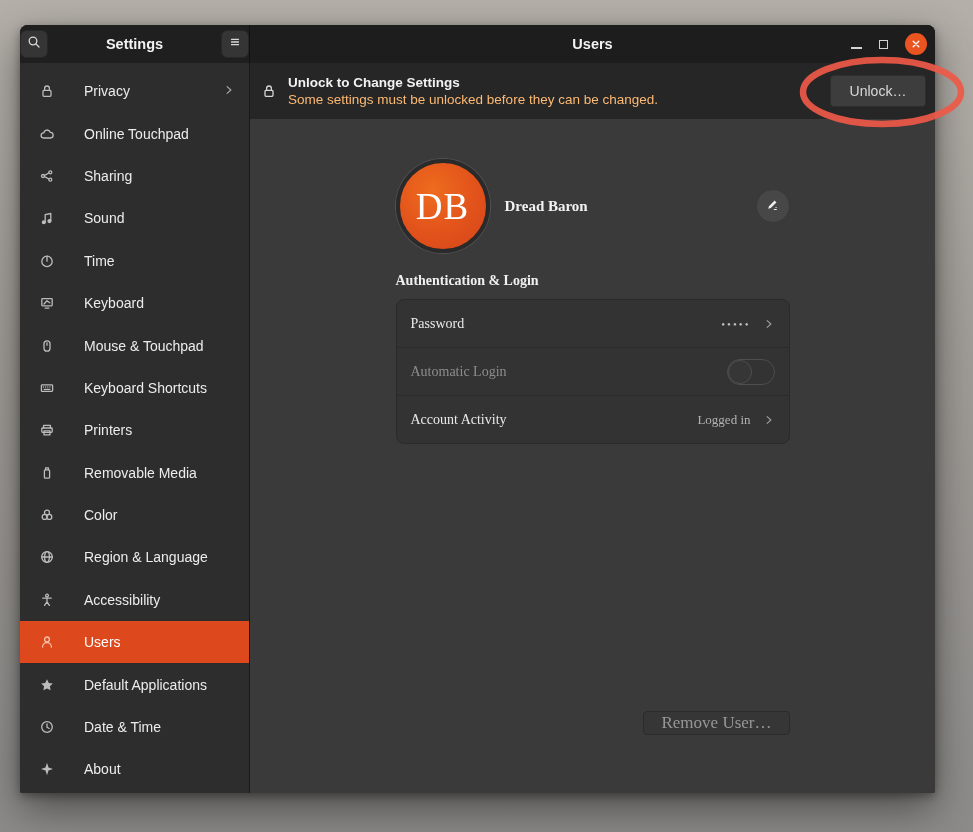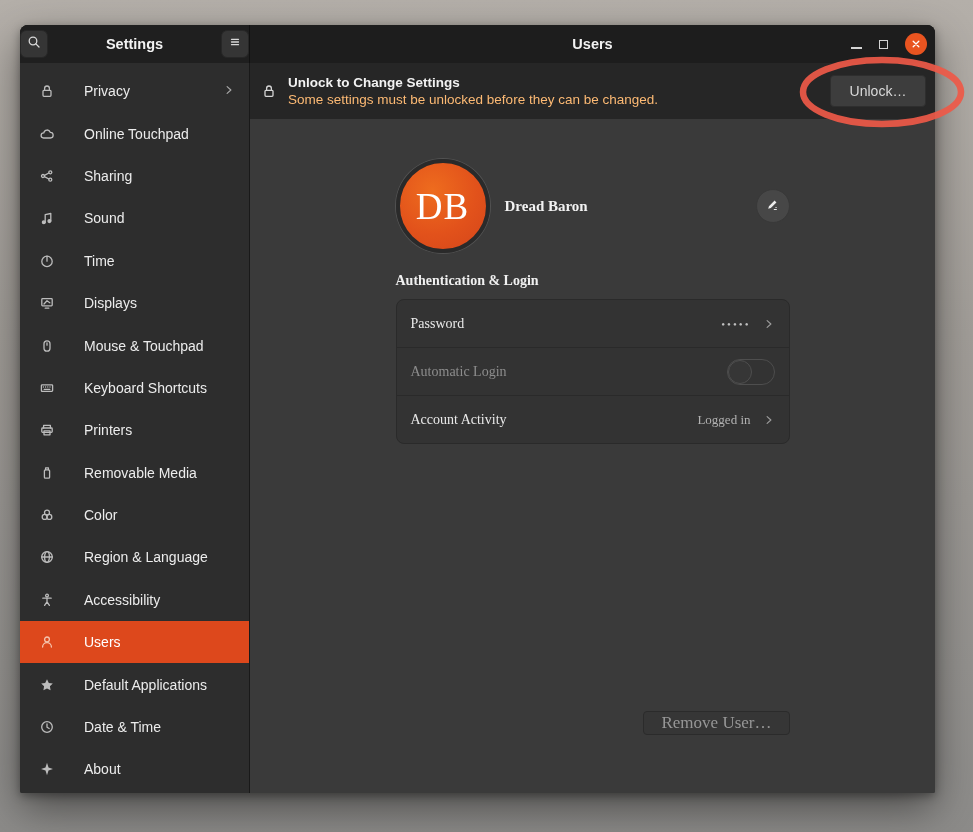--- a/index.html
+++ b/index.html
@@ -204,21 +204,21 @@
           </span>
           <span>Time</span>
         </div>
         <div class="side-item">
           <span class="icon">
             <svg viewBox="0 0 16 16" fill="none" stroke="currentColor" stroke-width="1.3" stroke-linecap="round" stroke-linejoin="round">
               <rect x="2.8" y="3.6" width="10.4" height="7.2" rx="0.8"></rect>
               <path d="M6.2 13.2h3.6M5 9l3-3.2 2.8 2"></path>
             </svg>
           </span>
-          <span>Displays</span>
+          <span>Keyboard</span>
         </div>
         <div class="side-item">
           <span class="icon">
             <svg viewBox="0 0 16 16" fill="none" stroke="currentColor" stroke-width="1.3" stroke-linecap="round" stroke-linejoin="round">
               <rect x="5" y="2.8" width="6" height="10.4" rx="3"></rect>
               <path d="M8 5v2.2"></path>
             </svg>
           </span>
           <span>Mouse &amp; Touchpad</span>
         </div>

